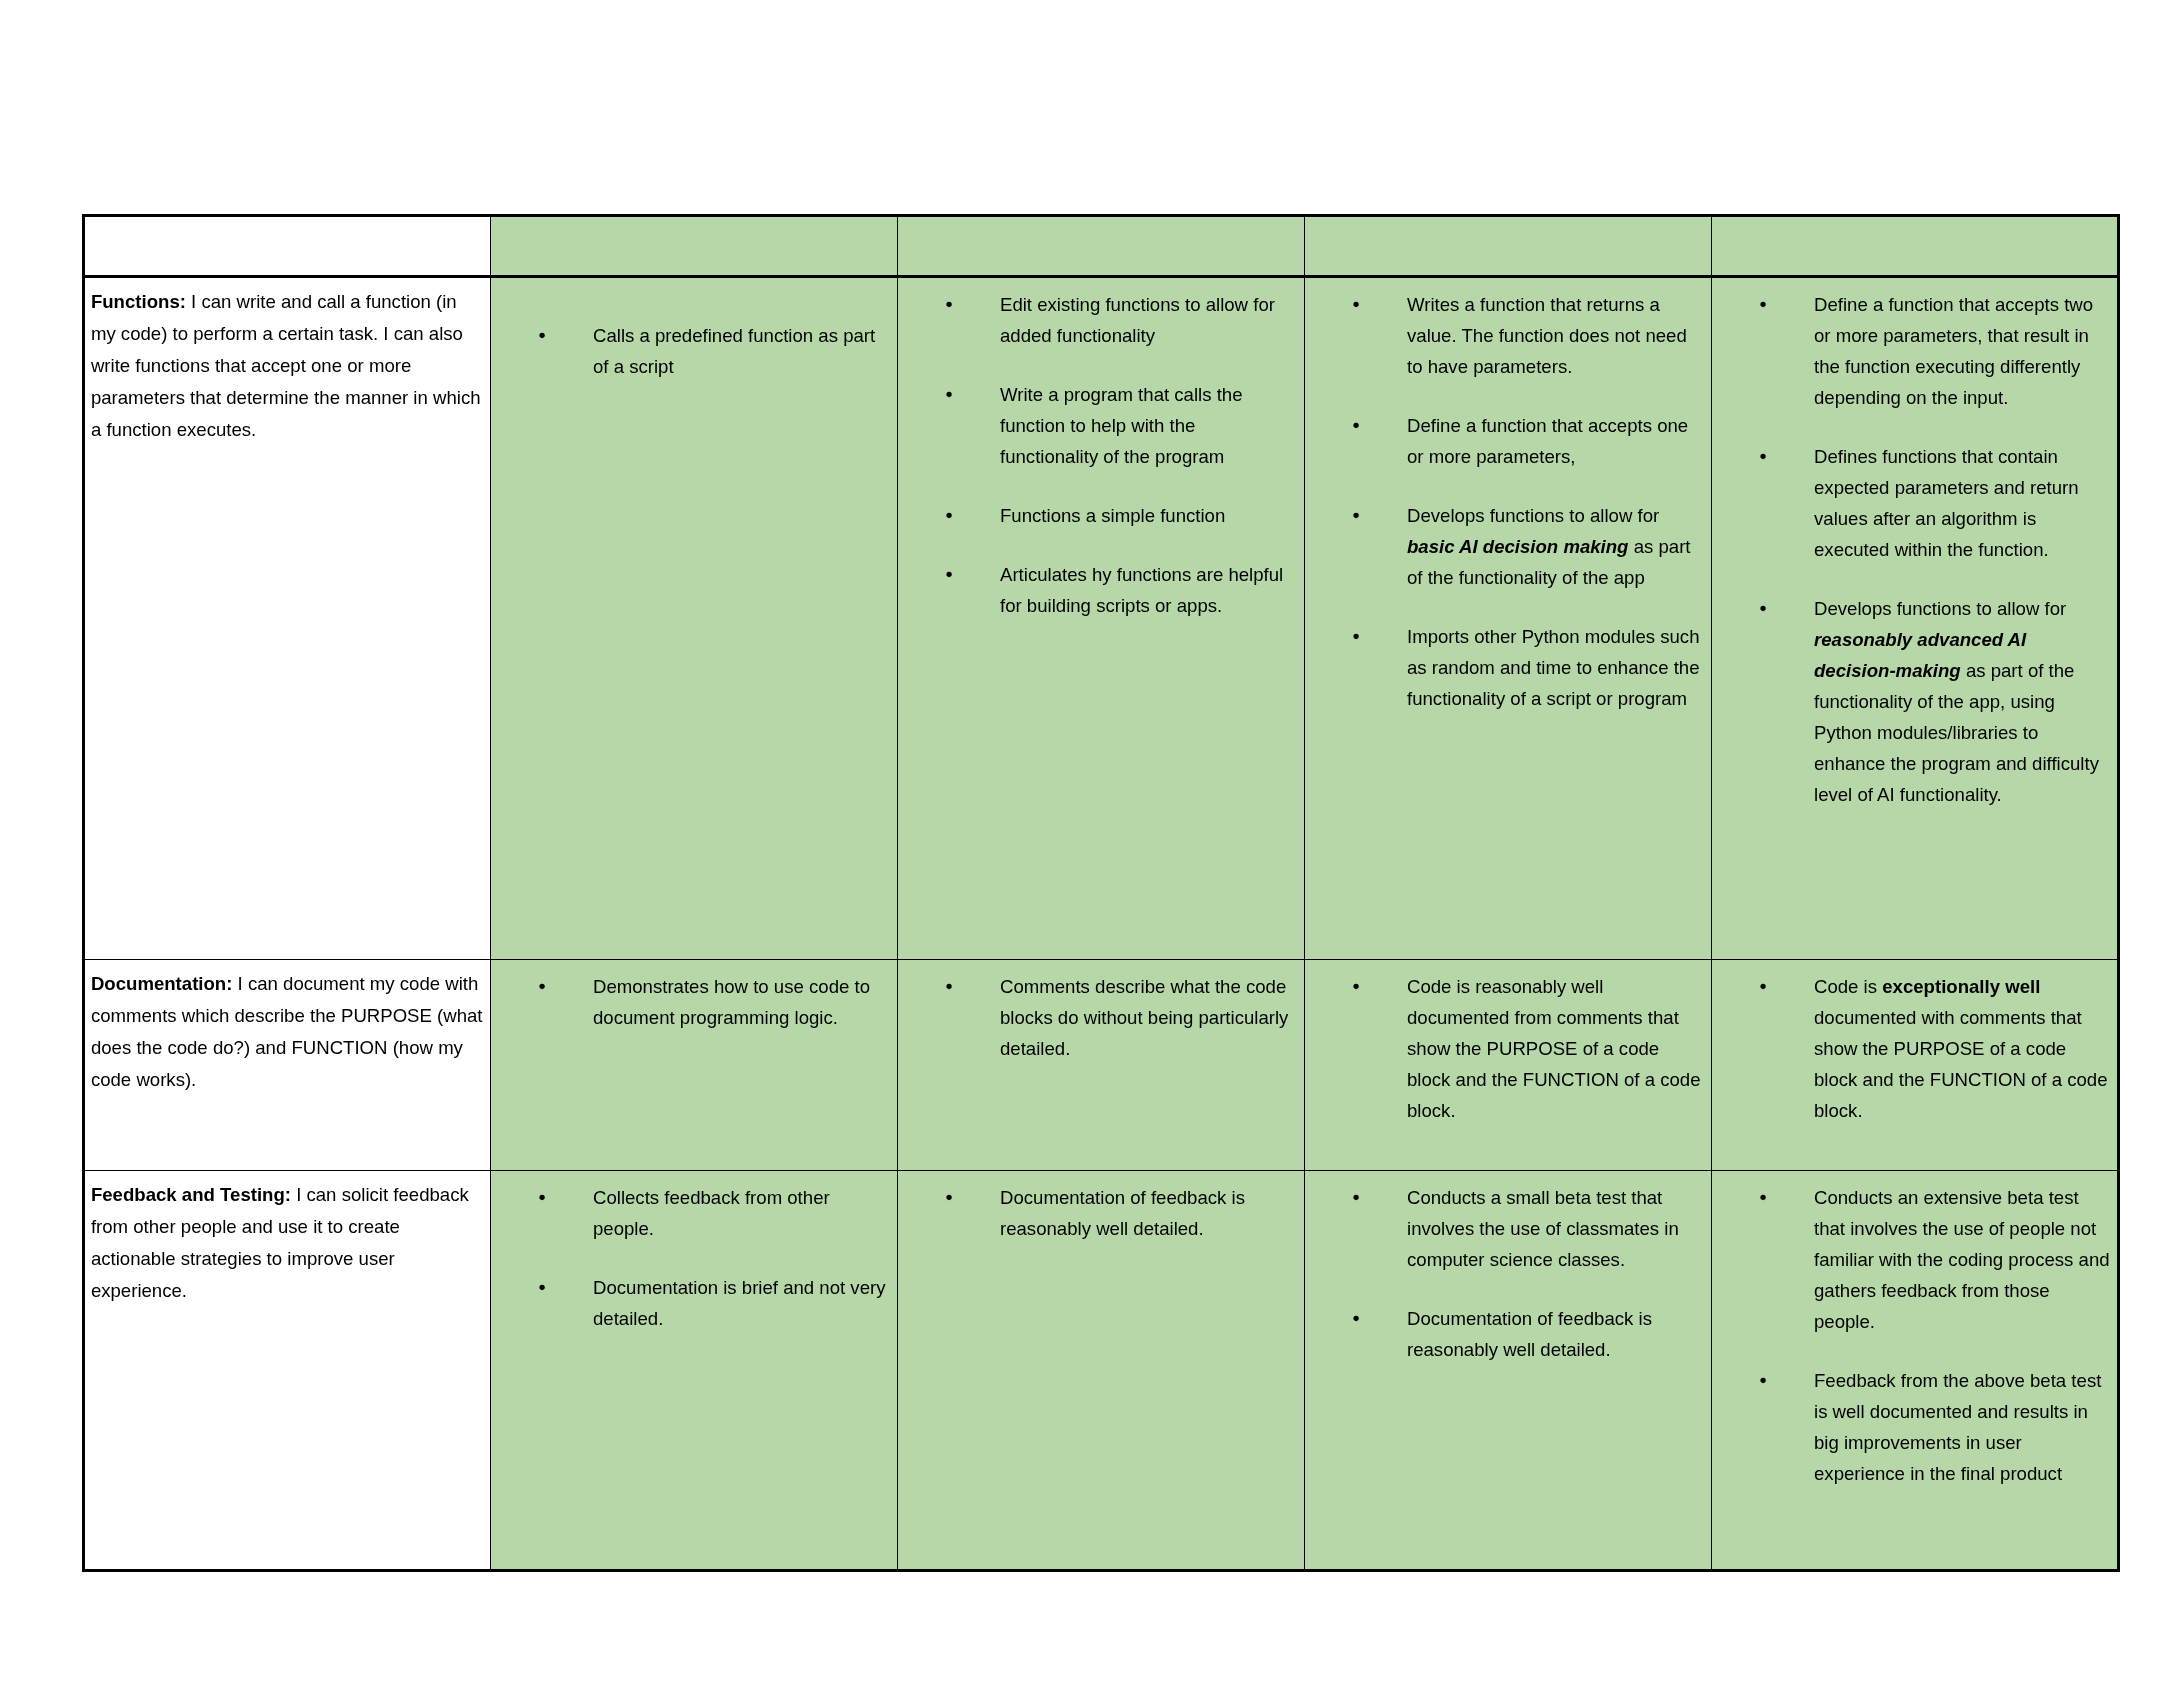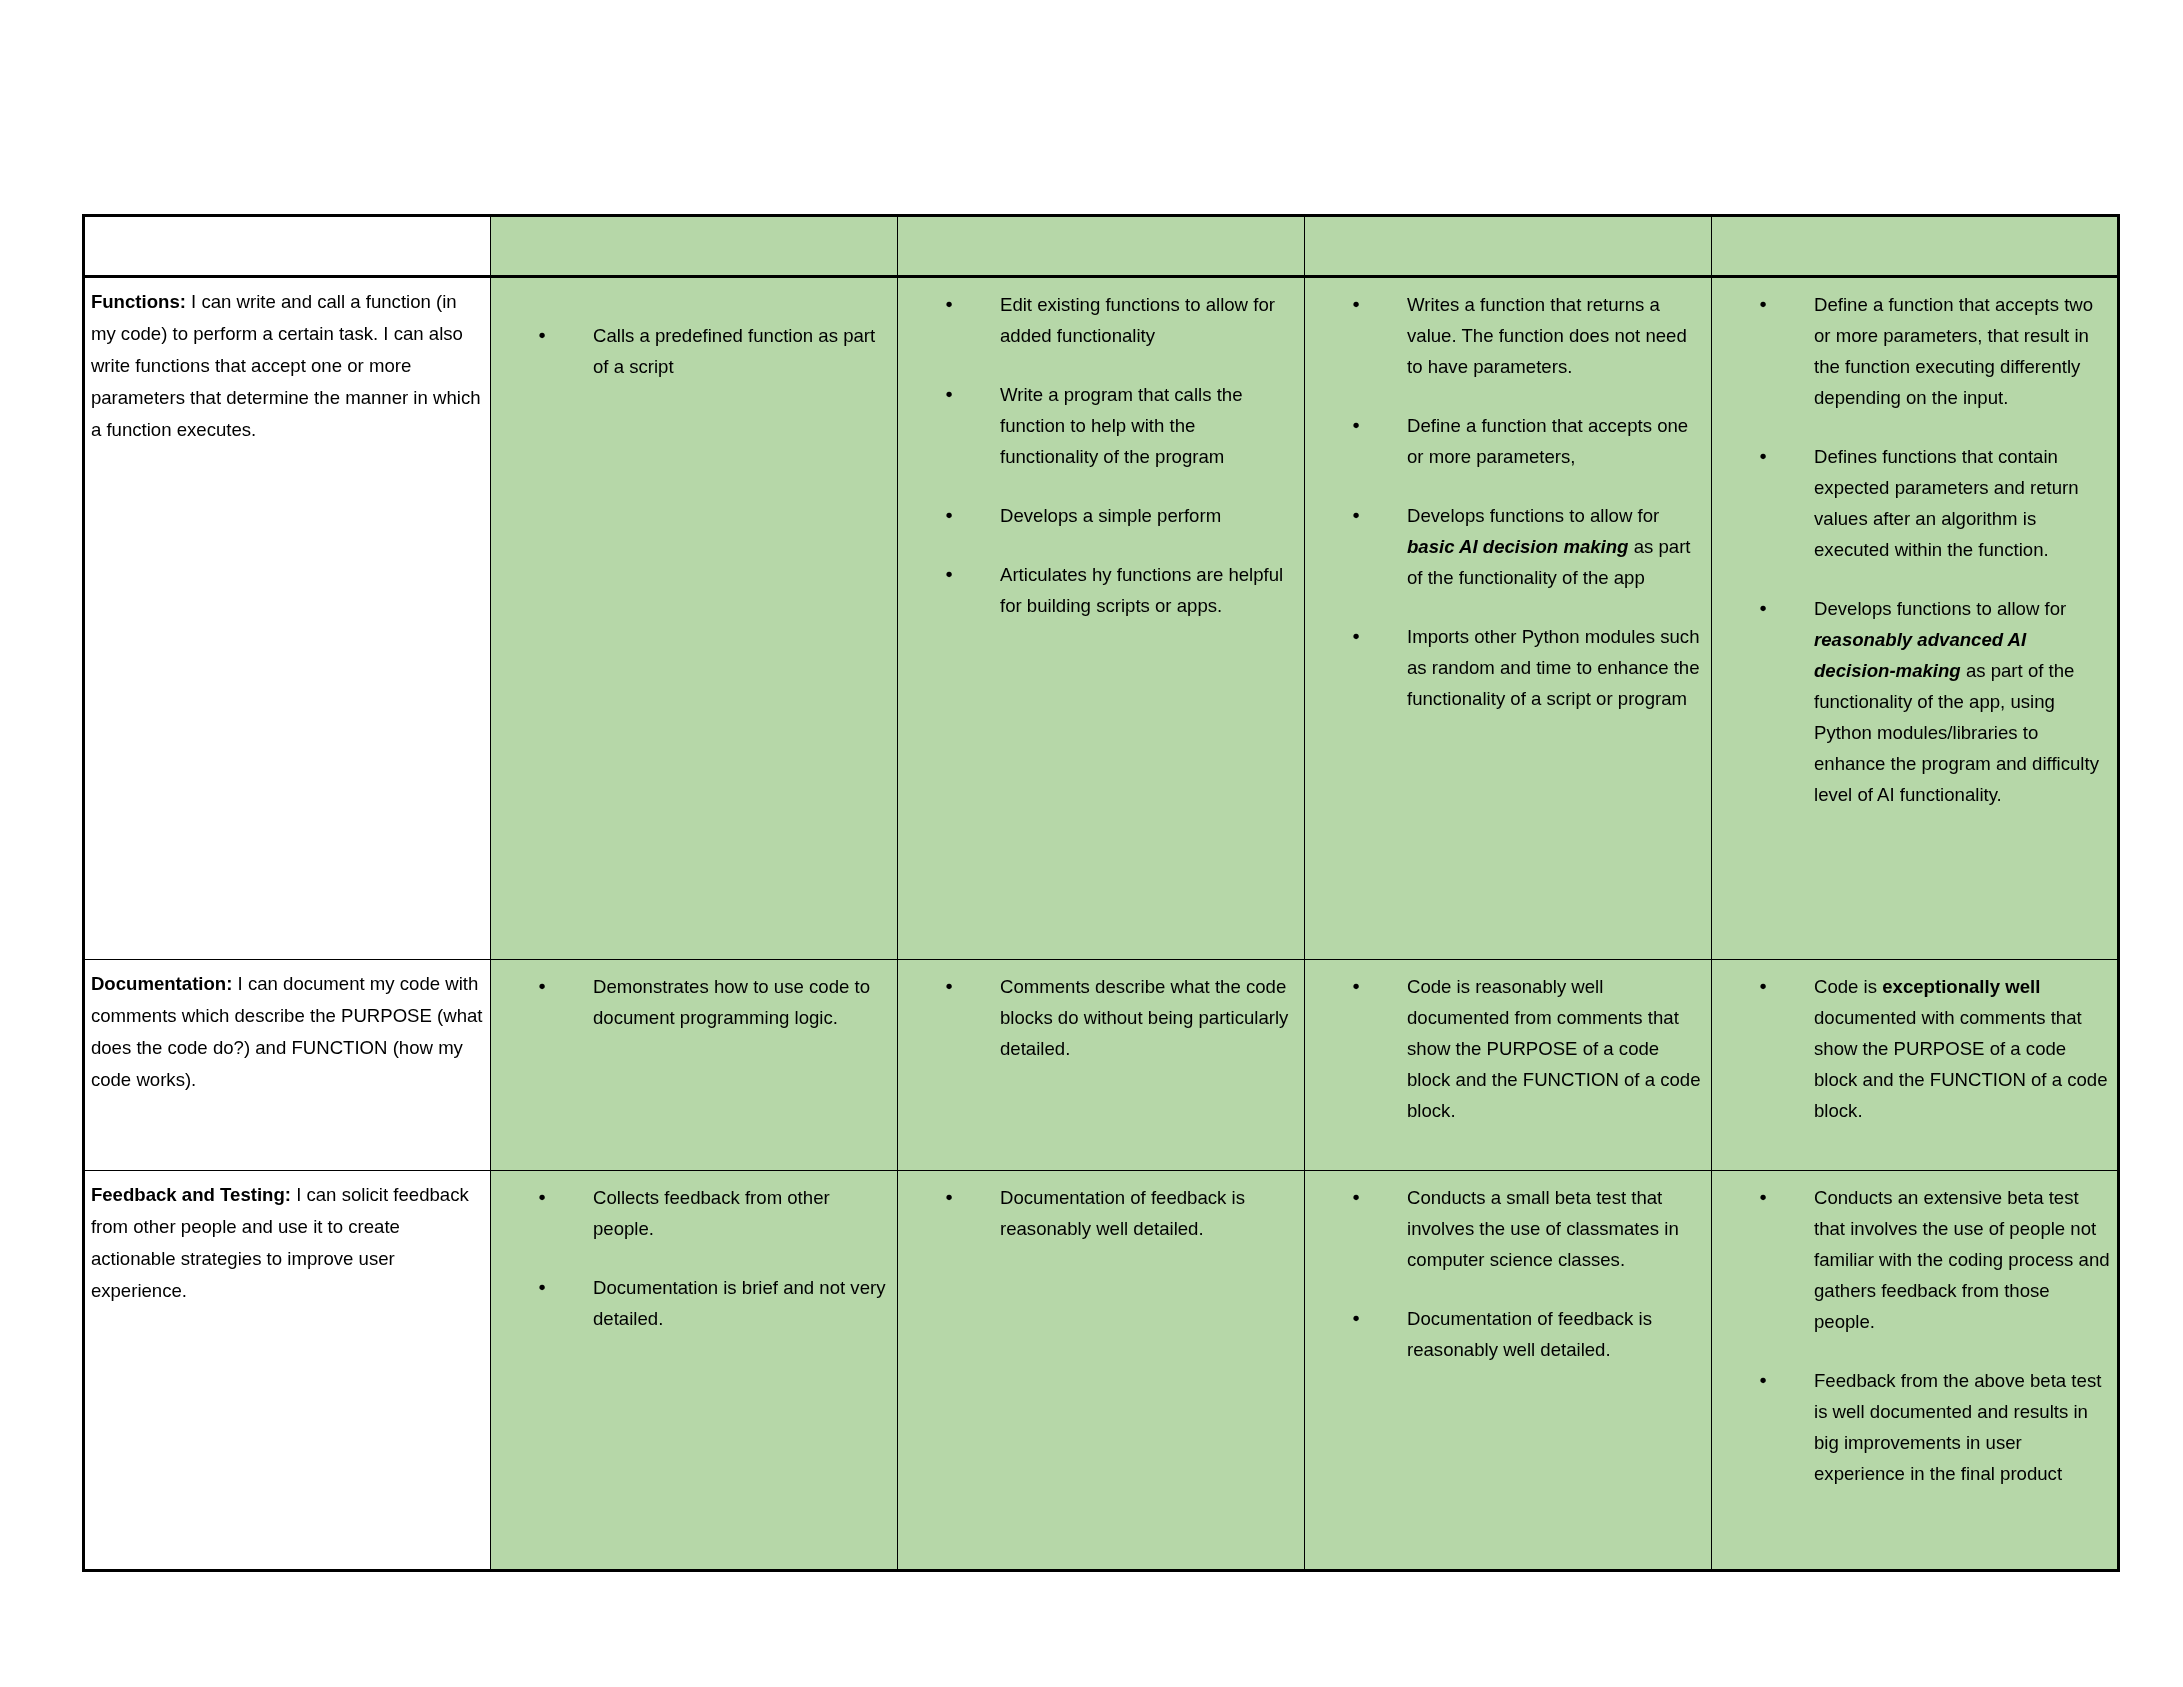--- a/index.html
+++ b/index.html
@@ -66,21 +66,21 @@
             <div class="item">
               <span class="dot">●</span>
               <div class="txt"><span class="seg plain">Edit existing functions to allow for added functionality</span></div>
             </div>
             <div class="item">
               <span class="dot">●</span>
               <div class="txt"><span class="seg plain">Write a program that calls the function to help with the functionality of the program</span></div>
             </div>
             <div class="item">
               <span class="dot">●</span>
-              <div class="txt"><span class="seg plain">Develops a simple perform</span></div>
+              <div class="txt"><span class="seg plain">Functions a simple function</span></div>
             </div>
             <div class="item">
               <span class="dot">●</span>
               <div class="txt"><span class="seg plain">Articulates hy functions are helpful for building scripts or apps.</span></div>
             </div>
           </td>
           <td class="level-cell">
             <div class="item">
               <span class="dot">●</span>
               <div class="txt"><span class="seg plain">Writes a function that returns a value. The function does not need to have parameters.</span></div>

